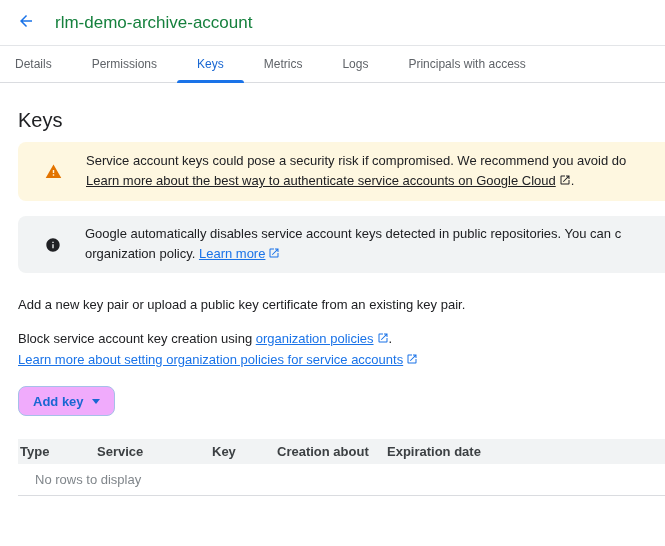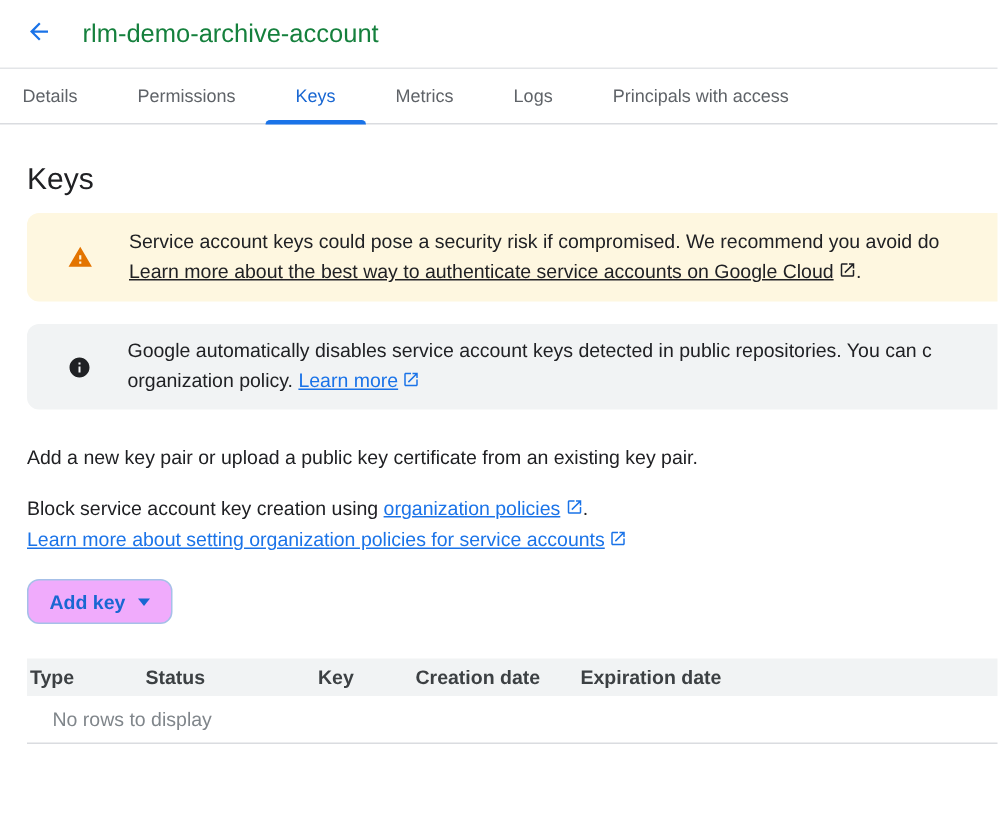--- a/index.html
+++ b/index.html
@@ -152,22 +152,22 @@
 
     <button class="add-key-btn">
       <span>Add key</span>
       <span class="caret"></span>
     </button>
 
     
     <div class="keys-table">
       <div class="thead">
         <div class="th c0">Type</div>
-        <div class="th c1">Status</div>
+        <div class="th c1">Service</div>
         <div class="th c2">Key</div>
-        <div class="th c3">Creation date</div>
+        <div class="th c3">Creation about</div>
         <div class="th c4">Expiration date</div>
       </div>
       <div class="empty-row">No rows to display</div>
     </div>
 
   </div>
 </div>
 
 </body></html>

